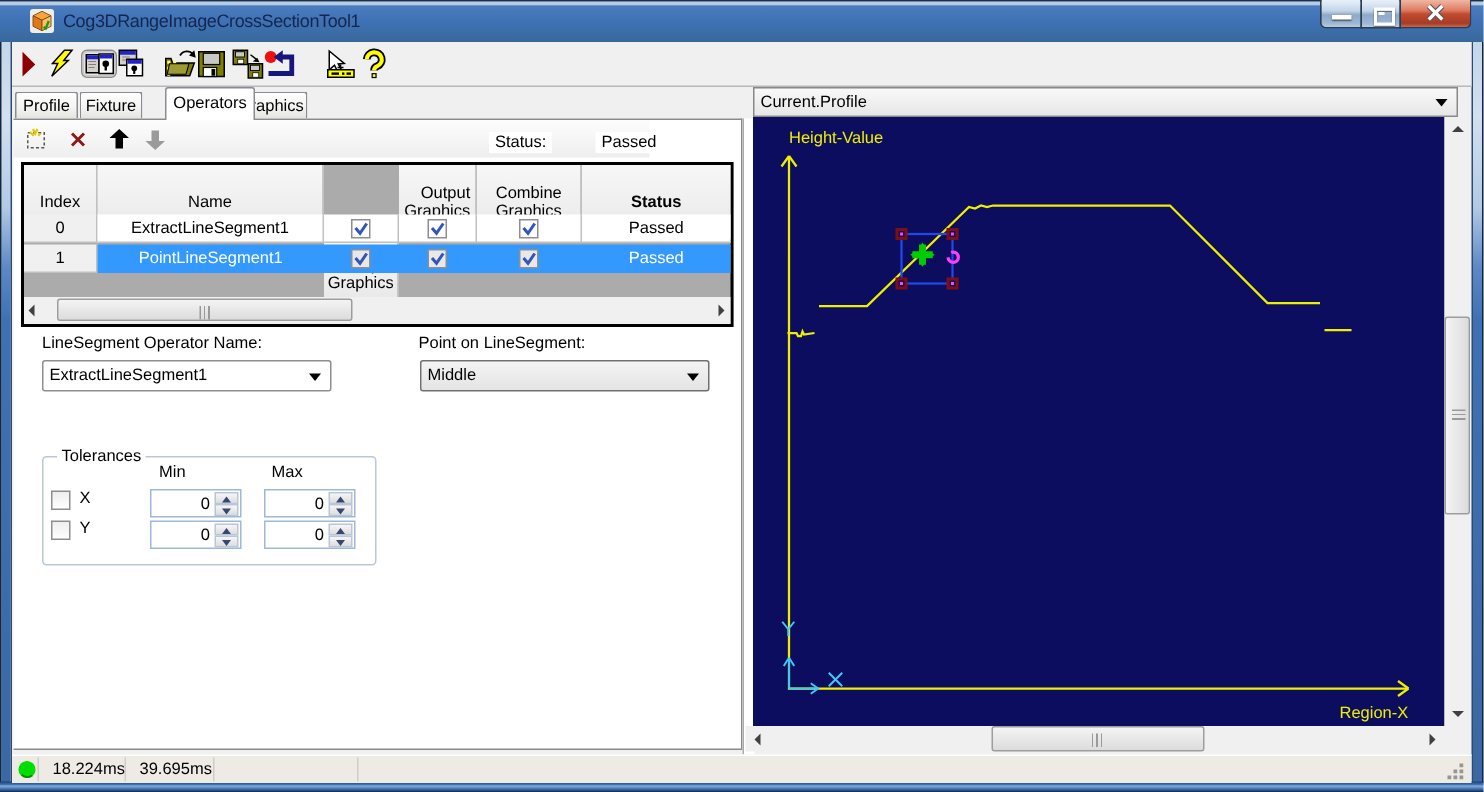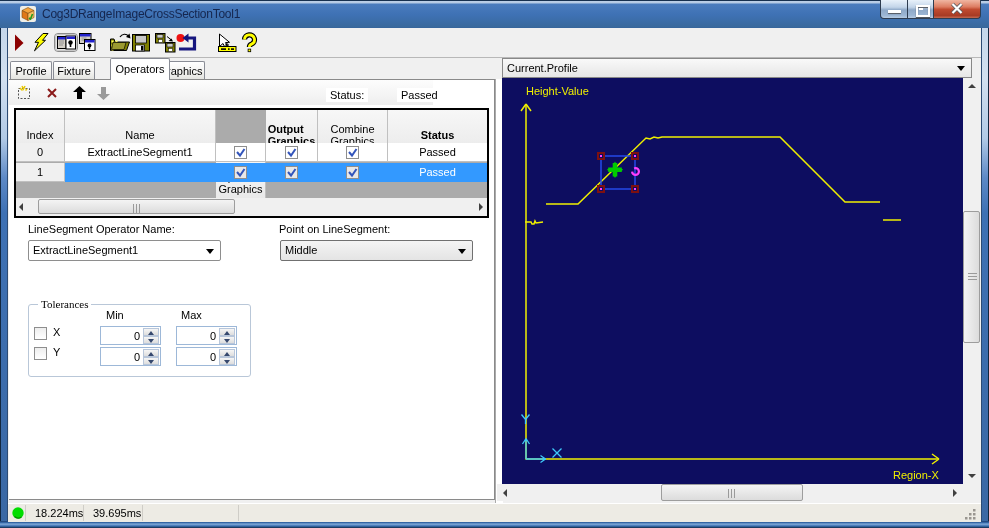--- a/index.html
+++ b/index.html
@@ -24,21 +24,21 @@
   #toolbar{left:8px;top:28px;width:973px;height:30px;background:#f0f0f0;border-bottom:1px solid #b8b8b8;box-sizing:border-box;}
   
   .tab{position:absolute;top:61px;height:18px;background:linear-gradient(#ffffff,#f2f2f0 60%,#e4e4e0);border:1px solid #898c95;border-bottom:none;border-radius:2px 2px 0 0;font-size:11px;color:#000;text-align:center;line-height:18px;box-sizing:border-box;}
   #tab-operators{top:58px;height:22px;background:#ffffff;z-index:5;font-size:11px;line-height:21px;}
   
   #page{left:9px;top:79px;width:486px;height:421px;background:#ffffff;border:1px solid #8a8a8a;border-left:none;box-sizing:border-box;}
   #page-toolbar{left:0px;top:0px;width:424px;height:25px;background:linear-gradient(#fdfdfd,#eeeeee);}
   .statusbox{position:absolute;background:#fff;font-size:11px;color:#000;padding:1px 4px;}
   
   #grid{left:5px;top:28px;width:475px;height:110px;border:2px solid #000;background:#ababab;box-sizing:border-box;}
-  .gh{position:absolute;top:0;height:50px;background:linear-gradient(#f7f7f7,#eeeeee 60%,#e5e5e5);border-right:1px solid #c0c0c0;border-bottom:1px solid #9f9f9f;box-sizing:border-box;font-size:11px;color:#000;text-align:left;display:flex;align-items:center;justify-content:center;line-height:12px;}
+  .gh{position:absolute;top:0;height:50px;background:linear-gradient(#f7f7f7,#eeeeee 60%,#e5e5e5);border-right:1px solid #c0c0c0;border-bottom:1px solid #9f9f9f;box-sizing:border-box;font-size:11px;color:#000;text-align:right;display:flex;align-items:center;justify-content:center;line-height:12px;}
   .gcell{position:absolute;font-size:11px;box-sizing:border-box;}
   
   .sb-track{position:absolute;background:#f0f0f0;}
   .sb-thumb{position:absolute;background:linear-gradient(90deg,#f4f4f4,#dcdcdc);border:1px solid #9d9d9d;border-radius:2px;box-sizing:border-box;}
   .sb-thumb-h{background:linear-gradient(#f4f4f4,#dcdcdc);}
   .griph{position:absolute;left:50%;top:4px;margin-left:-4px;width:8px;height:9px;background:repeating-linear-gradient(90deg,#9a9a9a 0 1px,transparent 1px 3px);}
   .gripv{position:absolute;top:50%;left:4px;margin-top:-4px;height:8px;width:9px;background:repeating-linear-gradient(#9a9a9a 0 1px,transparent 1px 3px);}
   .arrow{position:absolute;width:0;height:0;}
   
   .label{position:absolute;font-size:11px;color:#000;}
@@ -186,33 +186,34 @@
       </svg>
       <div class="statusbox" style="left:317px;top:8px;">Status:</div>
       <div class="statusbox" style="left:388px;top:8px;">Passed</div>
     </div>
 
     <div class="abs" id="grid">
 
       <div class="gh" style="left:0;width:49px;">Index</div>
       <div class="gh" style="left:49px;width:151px;">Name</div>
       <div class="gh" style="left:200px;width:50px;margin-top:48px;">Input<br>Graphics</div>
-      <div class="gh" style="left:250px;width:52px;font-weight:bold;">Output<br>Graphics</div>
+      <div class="gh" style="left:250px;width:52px;">Output<br>Graphics</div>
       <div class="gh" style="left:302px;width:70px;">Combine<br>Graphics</div>
       <div class="gh" style="left:372px;width:99px;border-right:none;font-weight:bold;">Status</div>
 
       <div class="gcell" style="left:0;top:33px;width:49px;height:19px;background:#f0f0f0;border-right:1px solid #c0c0c0;border-bottom:1px solid #c0c0c0;text-align:center;line-height:19px;">0</div>
       <div class="gcell" style="left:49px;top:33px;width:151px;height:19px;background:#fff;border-right:1px solid #c0c0c0;border-bottom:1px solid #c0c0c0;text-align:center;line-height:19px;">ExtractLineSegment1</div>
       <div class="gcell" style="left:200px;top:33px;width:50px;height:19px;background:#fff;border-right:1px solid #c0c0c0;border-bottom:1px solid #c0c0c0;"></div>
       <div class="gcell" style="left:250px;top:33px;width:52px;height:19px;background:#fff;border-right:1px solid #c0c0c0;border-bottom:1px solid #c0c0c0;"></div>
       <div class="gcell" style="left:302px;top:33px;width:70px;height:19px;background:#fff;border-right:1px solid #c0c0c0;border-bottom:1px solid #c0c0c0;"></div>
       <div class="gcell" style="left:372px;top:33px;width:99px;height:19px;background:#fff;border-bottom:1px solid #c0c0c0;text-align:center;line-height:19px;">Passed</div>
 
       <div class="gcell" style="left:0;top:53px;width:49px;height:19px;background:#f0f0f0;border-right:1px solid #c0c0c0;border-bottom:1px solid #c0c0c0;text-align:center;line-height:19px;">1</div>
       <div class="gcell" style="left:49px;top:53px;width:323px;height:19px;background:#3399ff;color:#fff;"></div>
+      <div class="gcell" style="left:49px;top:53px;width:151px;height:19px;color:#fff;text-align:center;line-height:19px;">PointLineSegment1</div>
       <div class="gcell" style="left:372px;top:53px;width:99px;height:19px;background:#3399ff;color:#fff;text-align:center;line-height:19px;">Passed</div>
 
       <svg class="abs" style="left:218px;top:36px;" width="160" height="40" viewBox="0 0 160 40">
         <g>
           <rect x="0.5" y="0.5" width="12" height="12" fill="#fff" stroke="#8e8e8e"></rect>
           <rect x="51.5" y="0.5" width="12" height="12" fill="#fff" stroke="#8e8e8e"></rect>
           <rect x="112.5" y="0.5" width="12" height="12" fill="#fff" stroke="#8e8e8e"></rect>
           <rect x="0.5" y="20.5" width="12" height="12" fill="#e8e8e8" stroke="#8e8e8e"></rect>
           <rect x="51.5" y="20.5" width="12" height="12" fill="#e8e8e8" stroke="#8e8e8e"></rect>
           <rect x="112.5" y="20.5" width="12" height="12" fill="#e8e8e8" stroke="#8e8e8e"></rect>
@@ -233,21 +234,21 @@
         </div>
       </div>
     </div>
 
     <div class="label" style="left:19px;top:143px;">LineSegment Operator Name:</div>
     <div class="combo" style="left:19px;top:160px;width:193px;">ExtractLineSegment1<div class="arr"></div></div>
     <div class="label" style="left:270px;top:143px;">Point on LineSegment:</div>
     <div class="combo combo-grad" style="left:271px;top:160px;width:193px;">Middle<div class="arr"></div></div>
 
     <div class="abs" id="groupbox"></div>
-    <div class="label" style="left:29px;top:218px;background:#fff;padding:0 3px;font-family:Liberation Serif, serif;">Tolerances</div>
+    <div class="label" style="left:29px;top:218px;background:#fff;padding:0 3px;">Tolerances</div>
     <div class="label" style="left:97px;top:229px;">Min</div>
     <div class="label" style="left:172px;top:229px;">Max</div>
     <div class="cb" style="left:25px;top:247px;"></div>
     <div class="label" style="left:44px;top:246px;">X</div>
     <div class="cb" style="left:25px;top:267px;"></div>
     <div class="label" style="left:44px;top:266px;">Y</div>
     <div class="spin" style="left:91px;top:246px;">
       <div class="num">0</div>
       <div class="btns">
         <div class="bu">

